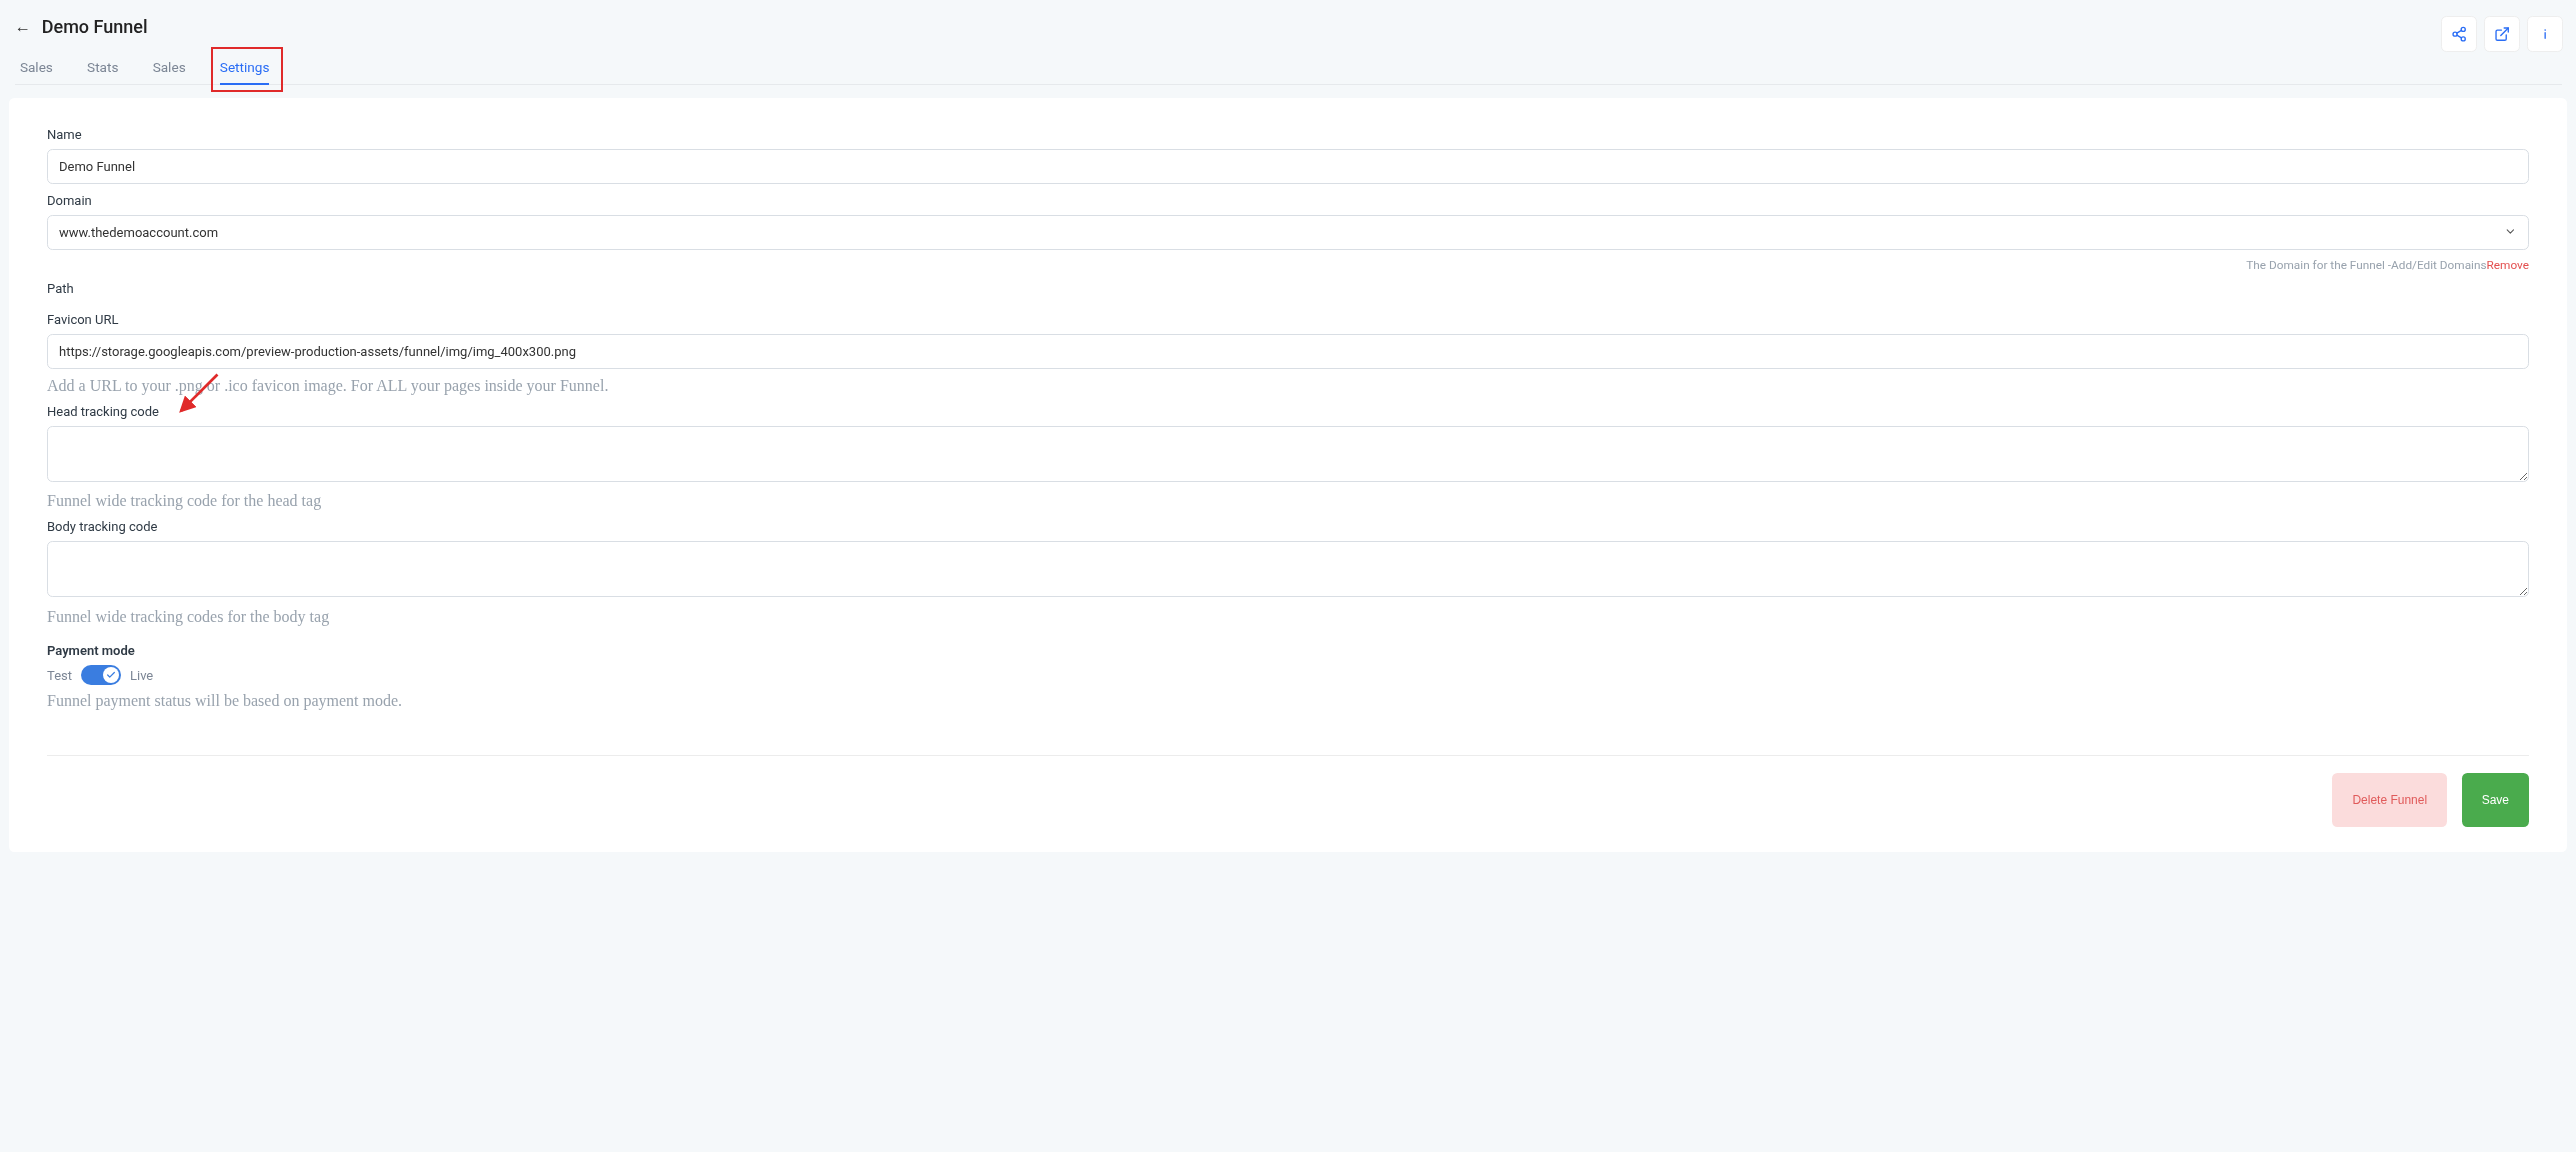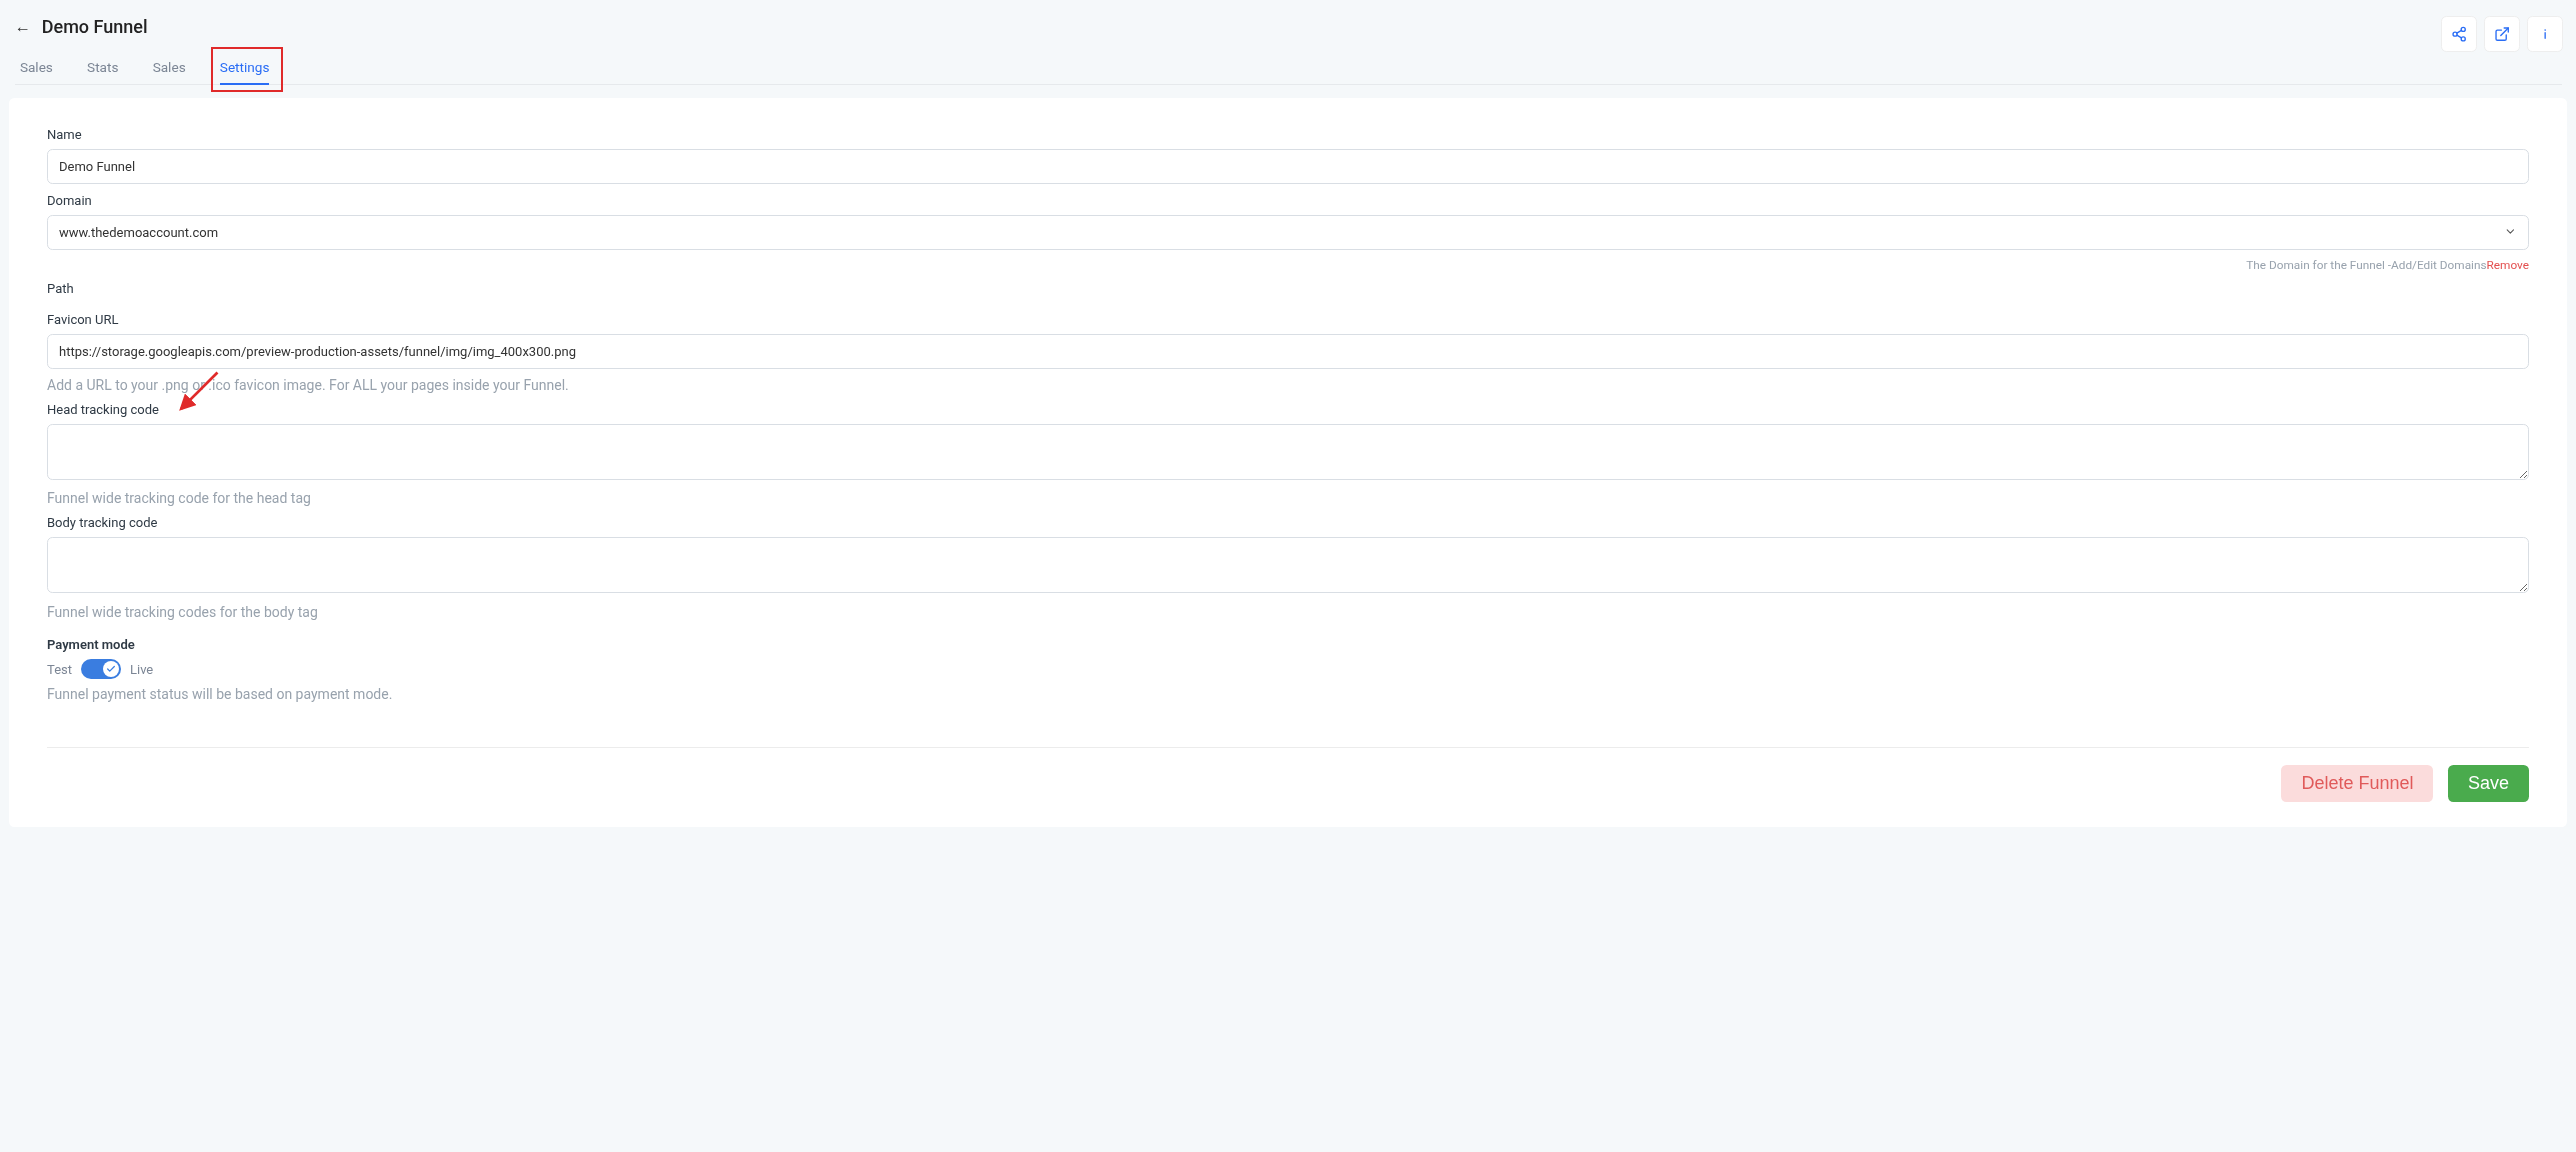--- a/index.html
+++ b/index.html
@@ -119,22 +119,23 @@
     color: #555;
   }
   .helper-row {
     display: flex;
     justify-content: flex-end;
     margin-top: 7.3px;
     font-size: 11.8px;
   }
   .helper-text {
     color: #98a2ad;
-    font-size: 14px;
+    font-size: 16px;
     margin-top: 7.3px;
+    font-family: Liberation Serif, serif;
   }
   .remove-link {
     color: #e35050;
     cursor: pointer;
     font-size: 11.8px;
   }
   .textarea-input {
     min-height: 56px;
     resize: both;
   }
@@ -175,22 +176,22 @@
     border-top: 0.9px solid #ececec;
     margin-top: 36px;
     padding-top: 16.3px;
     display: flex;
     justify-content: flex-end;
     gap: 14.5px;
   }
   .btn {
     border: none;
     border-radius: 5.4px;
-    padding: 8px 20px;
-    font-size: 18px;
+    padding: 20px 20px;
+    font-size: 12px;
     cursor: pointer;
   }
   .btn-delete {
     background: #fbdcdc;
     color: #e05a5a;
   }
   .btn-save {
     background: #4aab4d;
     color: #fff;
   }

